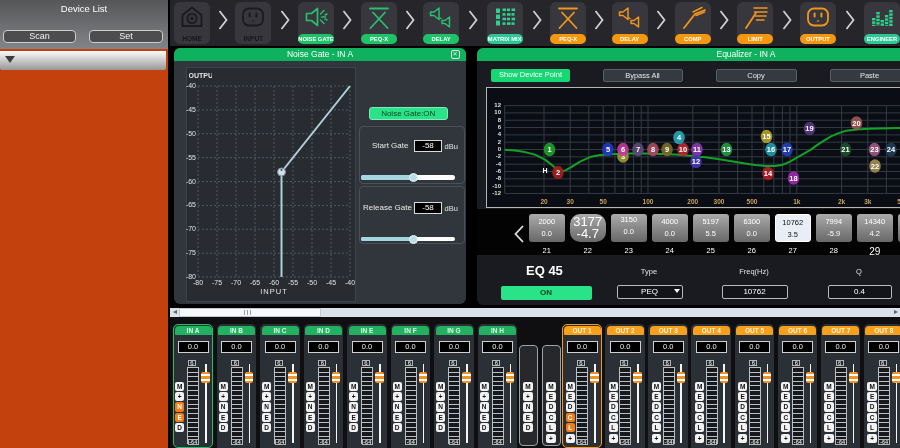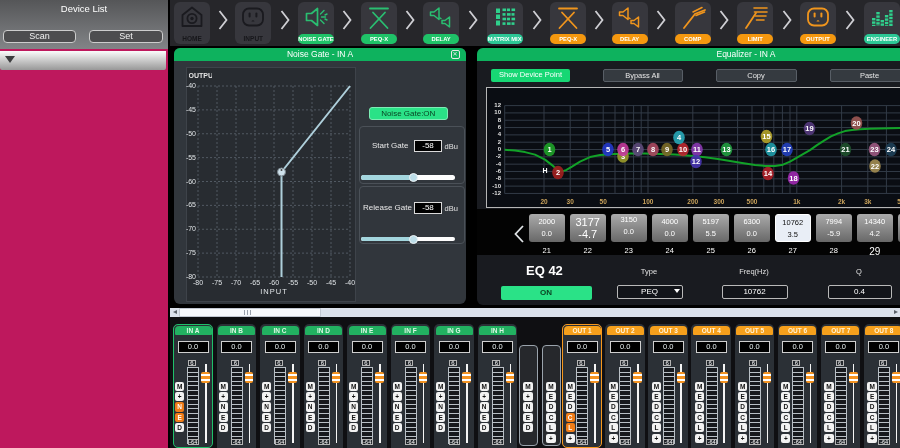--- a/index.html
+++ b/index.html
@@ -1,20 +1,20 @@
 <!DOCTYPE html>
 <html><head><meta charset="utf-8"><style>
 *{margin:0;padding:0;box-sizing:border-box;font-family:"Liberation Sans",sans-serif;}
 html,body{width:900px;height:448px;overflow:hidden;background:#000;position:relative;}
 .abs{position:absolute;}
 .ctr{text-align:center;}
 svg{display:block;overflow:visible;}
 </style></head><body>
 
-<div class="abs" style="left:0;top:0;width:168px;height:448px;background:#be185d;">
+<div class="abs" style="left:0;top:0;width:168px;height:448px;background:#c2410c;">
  <div class="abs" style="left:0;top:0;width:168px;height:49px;background:linear-gradient(#555658,#828487);"></div>
  <div class="abs ctr" style="left:0;top:3px;width:168px;font-size:9.5px;color:#fff;">Device List</div>
  <div class="abs ctr" style="left:3px;top:29.5px;width:73px;height:13px;background:#4d4d4f;border:1.5px solid #cdcdcd;border-radius:4px;color:#f2f2f2;font-size:9px;line-height:10px;">Scan</div>
  <div class="abs ctr" style="left:89px;top:29.5px;width:74px;height:13px;background:#4d4d4f;border:1.5px solid #cdcdcd;border-radius:4px;color:#f2f2f2;font-size:9px;line-height:10px;">Set</div>
  <div class="abs" style="left:0;top:50.5px;width:166px;height:19.5px;background:linear-gradient(#fbfbfb,#989898);border-radius:0 0 2px 2px;"></div>
  <div class="abs" style="left:5px;top:56px;width:0;height:0;border-left:5.5px solid transparent;border-right:5.5px solid transparent;border-top:7px solid #3c3c3e;"></div>
 </div>
 <div class="abs" style="left:170px;top:0;width:730px;height:46px;background:#26262a;"></div>
 <div class="abs" style="left:174.0px;top:1.5px;width:36px;height:42px;background:#37373d;border-radius:6px;"></div>
 <svg class="abs" style="left:179.0px;top:4px;" width="26" height="26" viewBox="0 0 26 26">
@@ -338,39 +338,39 @@
 <div class="abs ctr" style="left:784.8px;top:197.5px;width:24px;color:#caa35c;font-size:6.5px;font-weight:bold;">1k</div>
 <div class="abs ctr" style="left:829.6px;top:197.5px;width:24px;color:#caa35c;font-size:6.5px;font-weight:bold;">2k</div>
 <div class="abs ctr" style="left:855.8px;top:197.5px;width:24px;color:#caa35c;font-size:6.5px;font-weight:bold;">3k</div>
 <div class="abs ctr" style="left:888.8px;top:197.5px;width:24px;color:#caa35c;font-size:6.5px;font-weight:bold;">5k</div>
 <div class="abs" style="left:477px;top:208.7px;width:538px;height:46.3px;background:#030303;"></div>
 <svg class="abs" style="left:513px;top:224px;" width="12" height="20" viewBox="0 0 12 20">
     <path d="M10,2 L2.5,10 L10,18" stroke="#dfe3e6" stroke-width="1.8" fill="none"></path>
   </svg>
 <div class="abs ctr" style="left:528.5px;top:213.8px;width:36.5px;height:28px;border-radius:3px;background:linear-gradient(#aaaaaa,#686868);color:#fff;font-size:7.5px;line-height:12px;padding-top:2px;">2000<br>0.0</div>
 <div class="abs ctr" style="left:528.5px;top:245.5px;width:36.5px;color:#fff;font-size:7.5px;">21</div>
-<div class="abs ctr" style="left:569.5px;top:213.8px;width:36.5px;height:28px;border-radius:3px;background:linear-gradient(#aaaaaa,#686868);color:#fff;font-size:11px;line-height:12px;padding-top:2px;">3177<br>-4.7</div>
+<div class="abs ctr" style="left:569.5px;top:213.8px;width:36.5px;height:28px;border-radius:10px;background:linear-gradient(#aaaaaa,#686868);color:#fff;font-size:13px;line-height:12px;padding-top:2px;">3177<br>-4.7</div>
 <div class="abs ctr" style="left:569.5px;top:245.5px;width:36.5px;color:#fff;font-size:7.5px;">22</div>
 <div class="abs ctr" style="left:610.5px;top:213.8px;width:36.5px;height:28px;border-radius:3px;background:linear-gradient(#aaaaaa,#686868);color:#fff;font-size:7.5px;line-height:12px;padding-top:0;">3150<br>0.0</div>
 <div class="abs ctr" style="left:610.5px;top:245.5px;width:36.5px;color:#fff;font-size:7.5px;">23</div>
 <div class="abs ctr" style="left:651.5px;top:213.8px;width:36.5px;height:28px;border-radius:3px;background:linear-gradient(#aaaaaa,#686868);color:#fff;font-size:7.5px;line-height:12px;padding-top:2px;">4000<br>0.0</div>
 <div class="abs ctr" style="left:651.5px;top:245.5px;width:36.5px;color:#fff;font-size:7.5px;">24</div>
 <div class="abs ctr" style="left:692.5px;top:213.8px;width:36.5px;height:28px;border-radius:3px;background:linear-gradient(#aaaaaa,#686868);color:#fff;font-size:7.5px;line-height:12px;padding-top:2px;">5197<br>5.5</div>
 <div class="abs ctr" style="left:692.5px;top:245.5px;width:36.5px;color:#fff;font-size:7.5px;">25</div>
 <div class="abs ctr" style="left:733.5px;top:213.8px;width:36.5px;height:28px;border-radius:3px;background:linear-gradient(#aaaaaa,#686868);color:#fff;font-size:7.5px;line-height:12px;padding-top:2px;">6300<br>0.0</div>
 <div class="abs ctr" style="left:733.5px;top:245.5px;width:36.5px;color:#fff;font-size:7.5px;">26</div>
 <div class="abs ctr" style="left:774.5px;top:213.8px;width:36.5px;height:28px;border-radius:3px;background:#e9eef6;color:#111;border:1px solid #fff;font-size:7.5px;line-height:12px;padding-top:2px;">10762<br>3.5</div>
 <div class="abs ctr" style="left:774.5px;top:245.5px;width:36.5px;color:#fff;font-size:7.5px;">27</div>
 <div class="abs ctr" style="left:815.5px;top:213.8px;width:36.5px;height:28px;border-radius:3px;background:linear-gradient(#aaaaaa,#686868);color:#fff;font-size:7.5px;line-height:12px;padding-top:2px;">7994<br>-5.9</div>
 <div class="abs ctr" style="left:815.5px;top:245.5px;width:36.5px;color:#fff;font-size:7.5px;">28</div>
 <div class="abs ctr" style="left:856.5px;top:213.8px;width:36.5px;height:28px;border-radius:3px;background:linear-gradient(#aaaaaa,#686868);color:#fff;font-size:7.5px;line-height:12px;padding-top:2px;">14340<br>4.2</div>
 <div class="abs ctr" style="left:856.5px;top:245.5px;width:36.5px;color:#fff;font-size:10px;">29</div>
 <div class="abs ctr" style="left:897.5px;top:213.8px;width:36.5px;height:28px;border-radius:3px;background:linear-gradient(#aaaaaa,#686868);color:#fff;font-size:7.5px;line-height:12px;padding-top:2px;">1797<br>0.0</div>
 
-<div class="abs" style="left:526px;top:263px;color:#fff;font-size:13px;font-weight:bold;">EQ 42</div>
+<div class="abs" style="left:526px;top:263px;color:#fff;font-size:13px;font-weight:bold;">EQ 45</div>
 <div class="abs ctr" style="left:500.5px;top:286px;width:91px;height:13.5px;background:#2ae287;border-radius:2px;color:#0a4424;font-size:8px;font-weight:bold;line-height:13.5px;">ON</div>
 <div class="abs ctr" style="left:616px;top:267px;width:66px;color:#e0e0e0;font-size:7.5px;">Type</div>
 <div class="abs ctr" style="left:616.5px;top:285px;width:66px;height:14px;background:#121419;border:1px solid #b9b9b9;border-radius:2px;color:#fff;font-size:8px;line-height:12px;">PEQ</div>
 <div class="abs" style="left:674px;top:288.5px;width:0;height:0;border-left:3.5px solid transparent;border-right:3.5px solid transparent;border-top:4.5px solid #fff;"></div>
 <div class="abs ctr" style="left:721px;top:267px;width:66px;color:#e0e0e0;font-size:7.5px;">Freq(Hz)</div>
 <div class="abs ctr" style="left:721.5px;top:285px;width:66px;height:14px;background:#121419;border:1px solid #b9b9b9;border-radius:2px;color:#fff;font-size:8px;line-height:12px;">10762</div>
 <div class="abs ctr" style="left:827px;top:267px;width:64px;color:#e0e0e0;font-size:7.5px;">Q</div>
 <div class="abs ctr" style="left:827.5px;top:285px;width:64px;height:14px;background:#121419;border:1px solid #b9b9b9;border-radius:2px;color:#fff;font-size:8px;line-height:12px;">0.4</div>
 
 <div class="abs" style="left:170px;top:307.5px;width:730px;height:9.5px;background:#dbe1eb;"></div>

